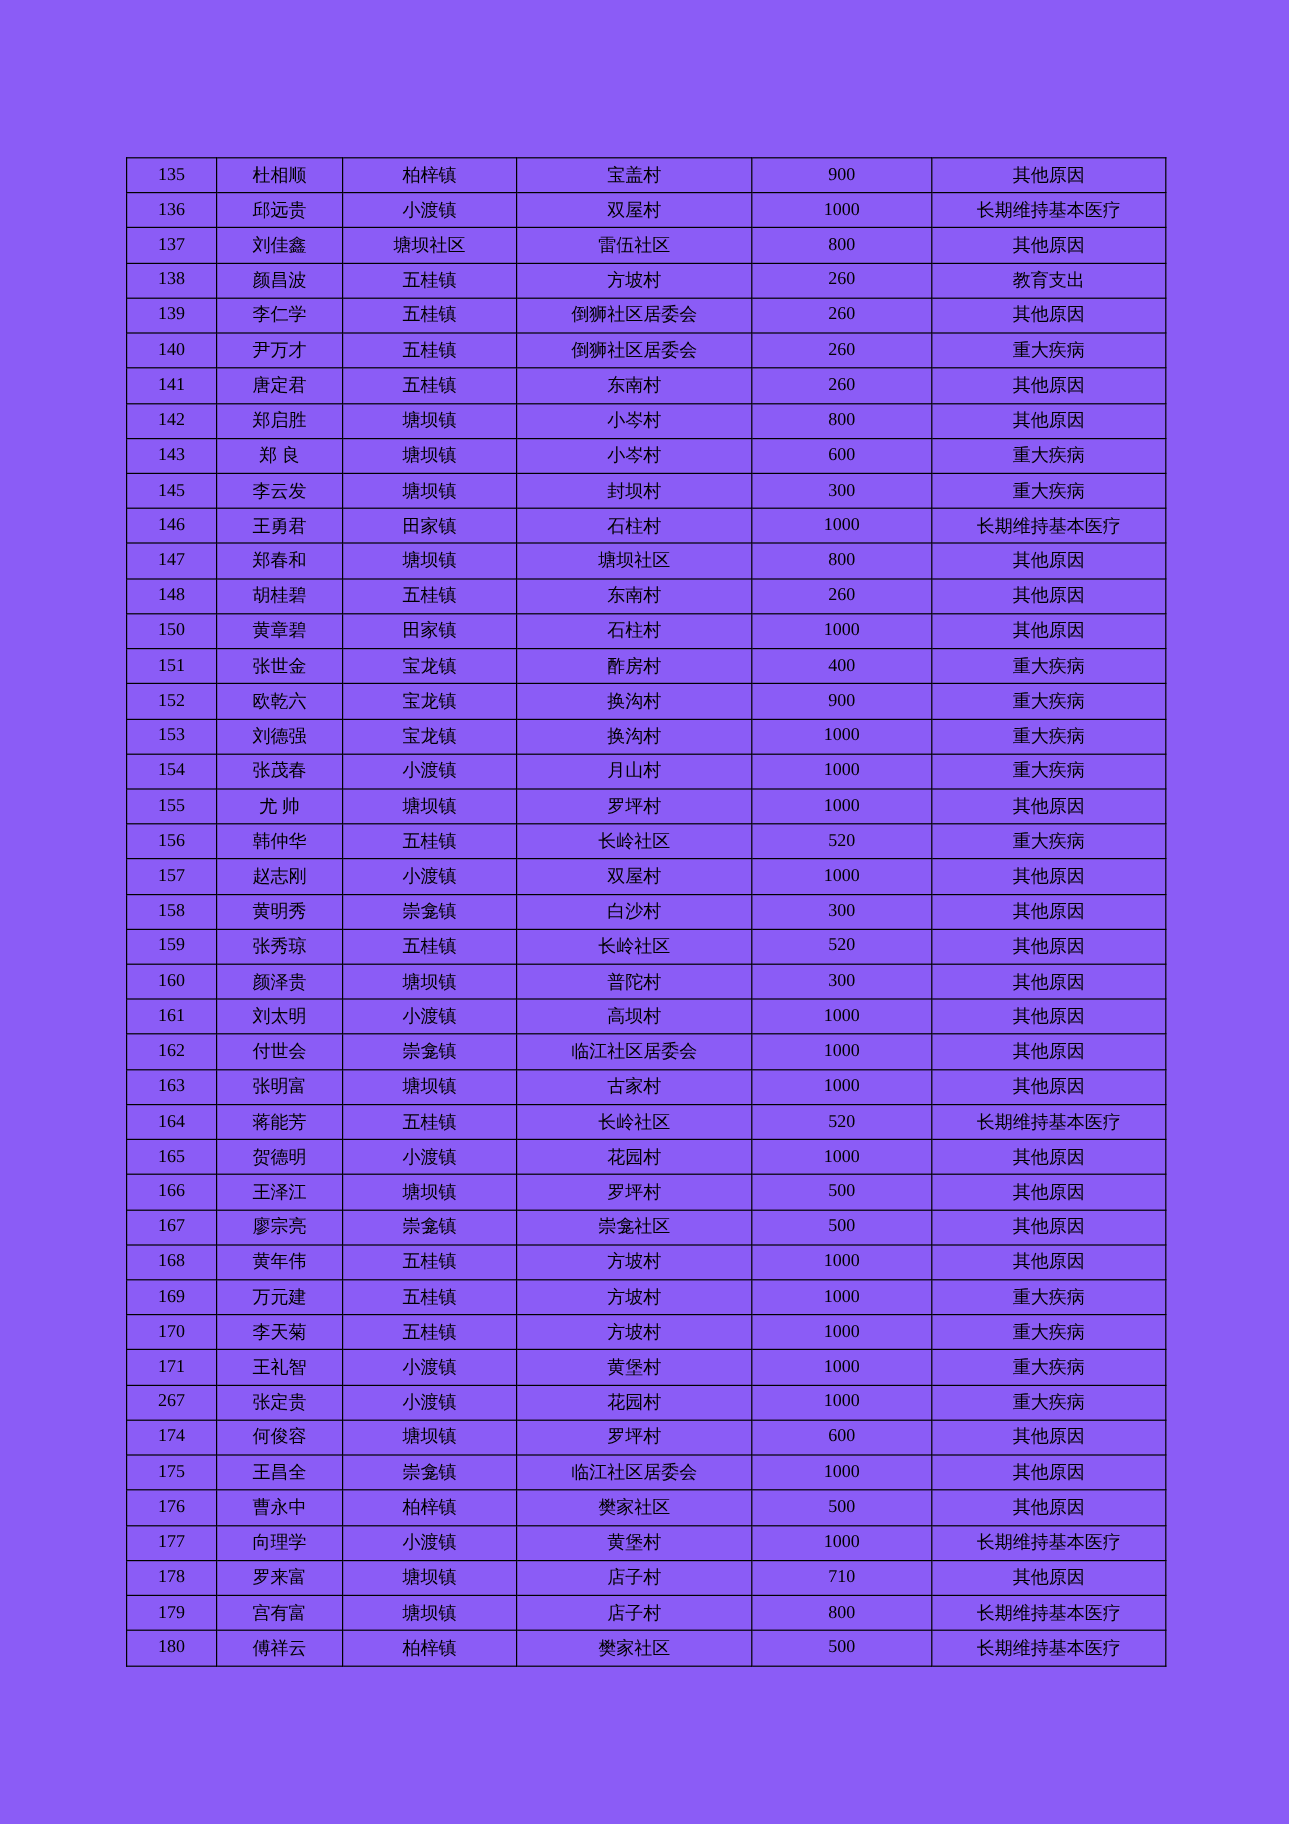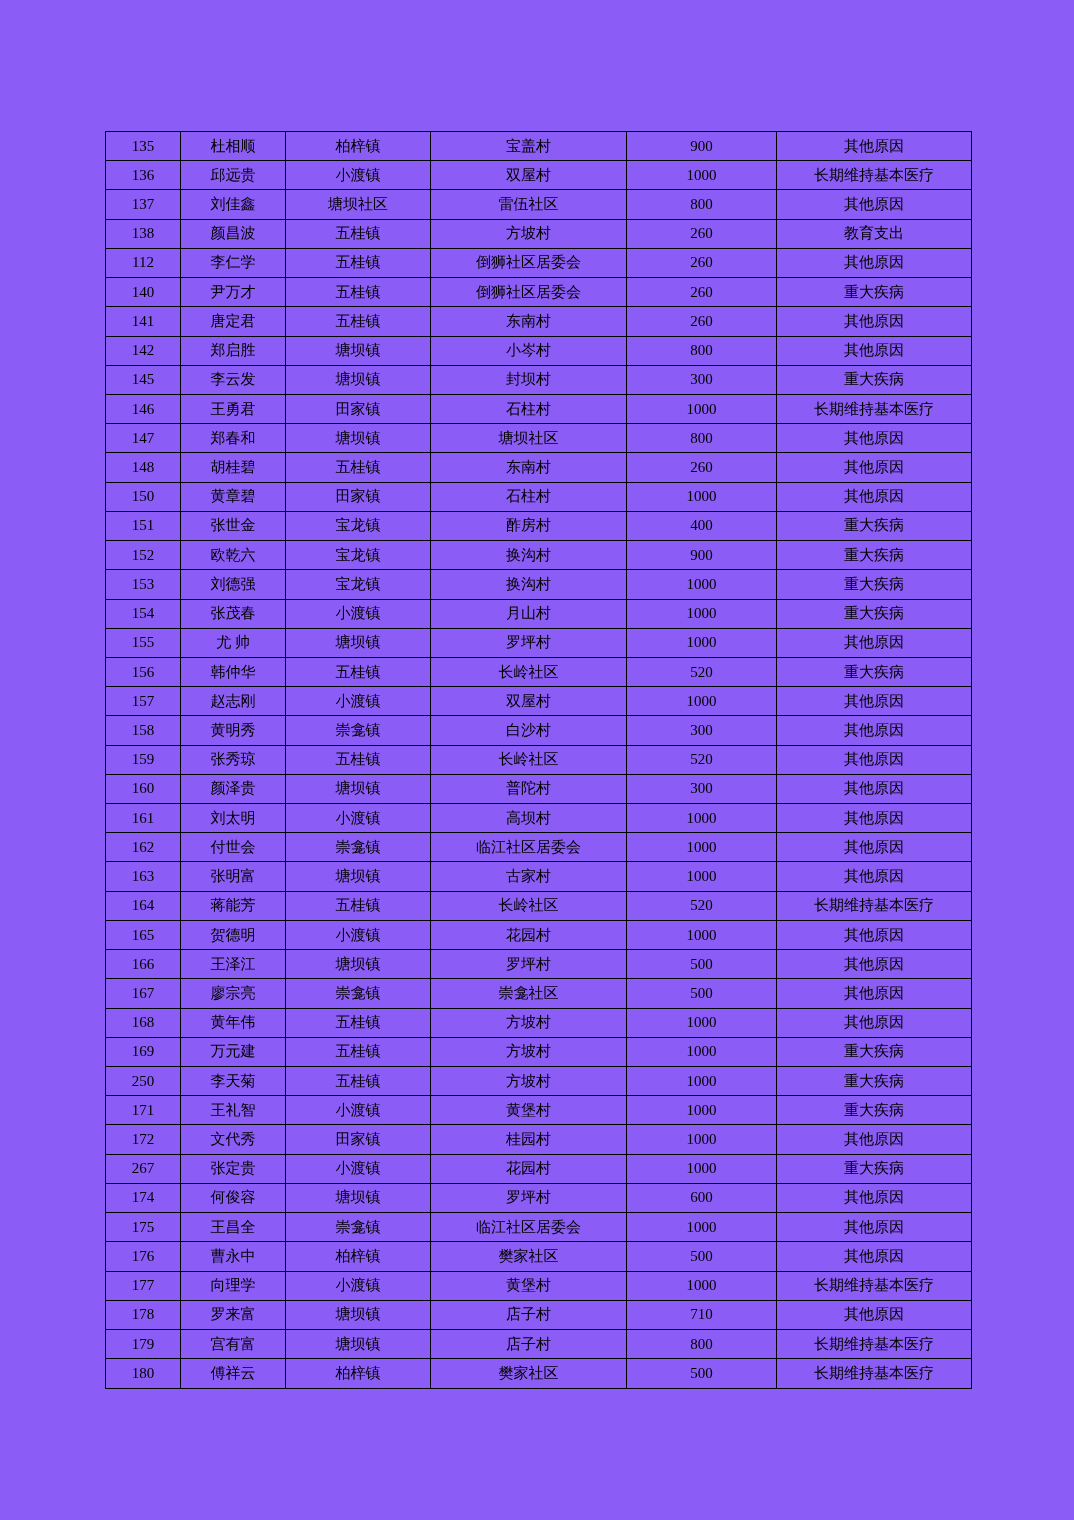--- a/index.html
+++ b/index.html
@@ -88,21 +88,21 @@
         </tr>
         <tr>
           <td>138</td>
           <td>颜昌波</td>
           <td>五桂镇</td>
           <td>方坡村</td>
           <td>260</td>
           <td>教育支出</td>
         </tr>
         <tr>
-          <td>112</td>
+          <td>139</td>
           <td>李仁学</td>
           <td>五桂镇</td>
           <td>倒狮社区居委会</td>
           <td>260</td>
           <td>其他原因</td>
         </tr>
         <tr>
           <td>140</td>
           <td>尹万才</td>
           <td>五桂镇</td>
@@ -118,20 +118,28 @@
           <td>260</td>
           <td>其他原因</td>
         </tr>
         <tr>
           <td>142</td>
           <td>郑启胜</td>
           <td>塘坝镇</td>
           <td>小岑村</td>
           <td>800</td>
           <td>其他原因</td>
+        </tr>
+        <tr>
+          <td>143</td>
+          <td>郑 良</td>
+          <td>塘坝镇</td>
+          <td>小岑村</td>
+          <td>600</td>
+          <td>重大疾病</td>
         </tr>
         <tr>
           <td>145</td>
           <td>李云发</td>
           <td>塘坝镇</td>
           <td>封坝村</td>
           <td>300</td>
           <td>重大疾病</td>
         </tr>
         <tr>
@@ -312,42 +320,34 @@
         </tr>
         <tr>
           <td>169</td>
           <td>万元建</td>
           <td>五桂镇</td>
           <td>方坡村</td>
           <td>1000</td>
           <td>重大疾病</td>
         </tr>
         <tr>
-          <td>250</td>
+          <td>170</td>
           <td>李天菊</td>
           <td>五桂镇</td>
           <td>方坡村</td>
           <td>1000</td>
           <td>重大疾病</td>
         </tr>
         <tr>
           <td>171</td>
           <td>王礼智</td>
           <td>小渡镇</td>
           <td>黄堡村</td>
           <td>1000</td>
           <td>重大疾病</td>
-        </tr>
-        <tr>
-          <td>172</td>
-          <td>文代秀</td>
-          <td>田家镇</td>
-          <td>桂园村</td>
-          <td>1000</td>
-          <td>其他原因</td>
         </tr>
         <tr>
           <td>267</td>
           <td>张定贵</td>
           <td>小渡镇</td>
           <td>花园村</td>
           <td>1000</td>
           <td>重大疾病</td>
         </tr>
         <tr>

